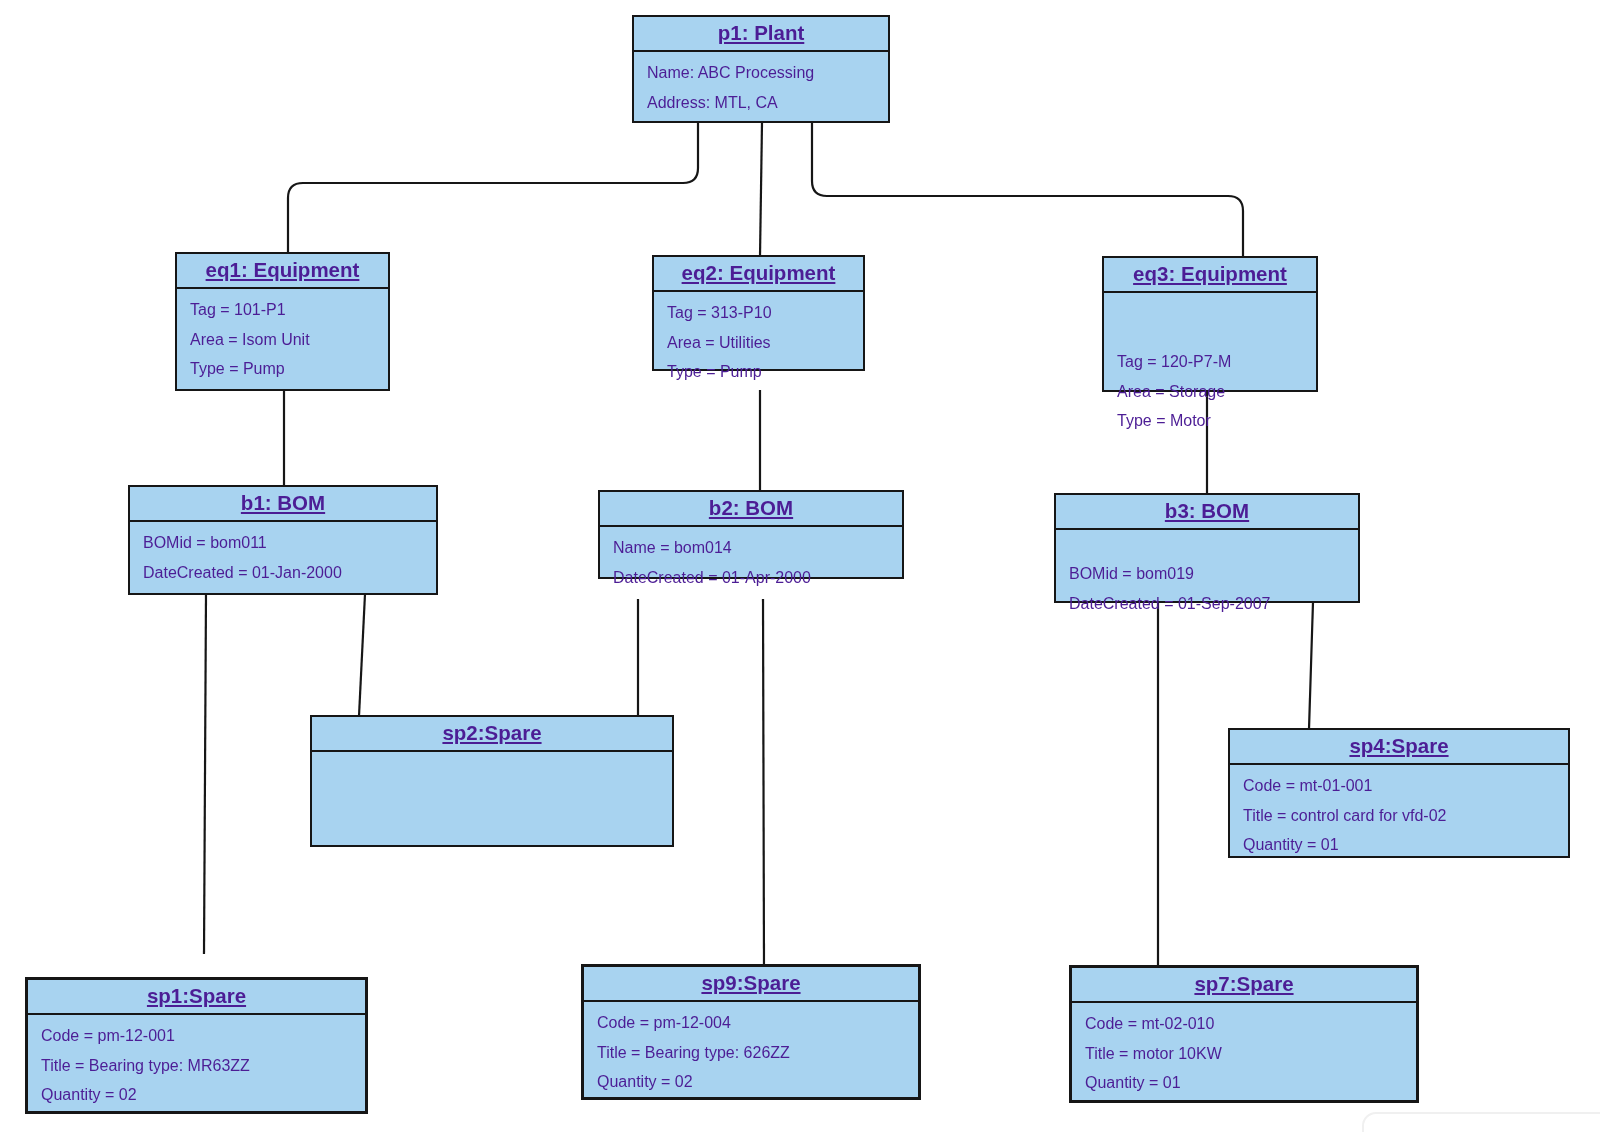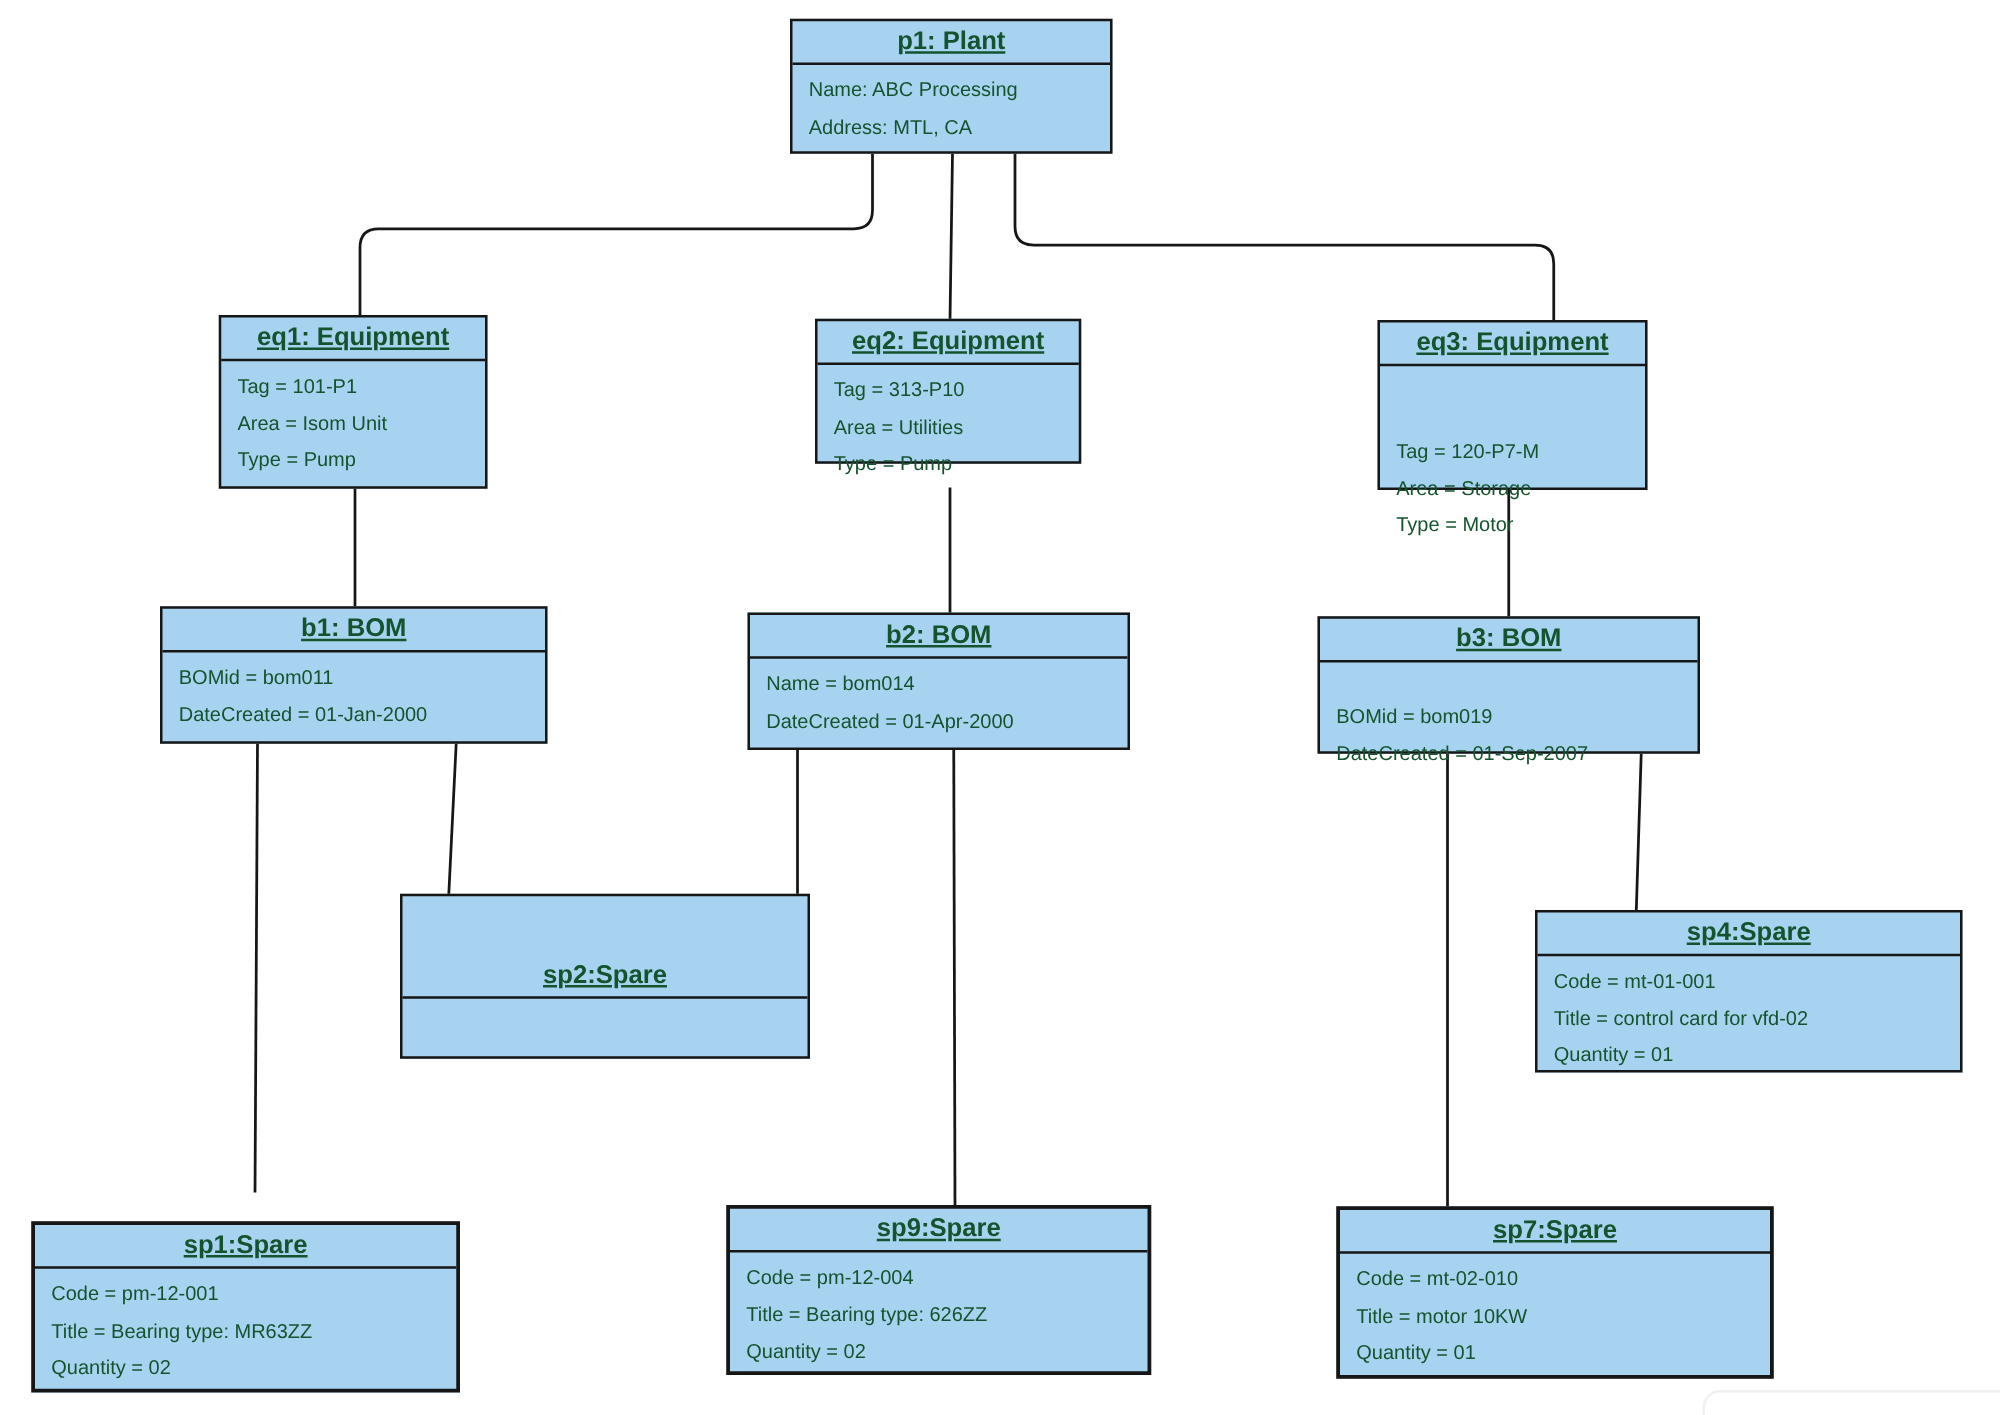--- a/index.html
+++ b/index.html
@@ -26,21 +26,21 @@
   #edges path {
     stroke: #161616;
     stroke-width: 2.2;
     fill: none;
   }
   .node {
     position: absolute;
     box-sizing: border-box;
     background: #a8d3f0;
     border: 2.3px solid #161616;
-    color: #14532d;
+    color: #4c1d95;
     z-index: 2;
     display: flex;
     flex-direction: column;
   }
   .node-title {
     box-sizing: border-box;
     border-bottom: 2.3px solid #161616;
     text-align: center;
     font-weight: bold;
     font-size: 20.5px;
@@ -133,39 +133,39 @@
   </div>
       <div class="node" style="left: 128px; top: 485px; width: 310px; height: 110px;">
     <div class="node-title">
       <span class="title-text">b1: BOM</span>
     </div>
     <div class="node-attrs">
           <div class="attr-row">BOMid = bom011</div>
           <div class="attr-row">DateCreated = 01-Jan-2000</div>
         </div>
   </div>
-      <div class="node" style="left: 598px; top: 490px; width: 306px; height: 110px;">
+      <div class="node" style="left: 598px; top: 490px; width: 306px; height: 89px;">
     <div class="node-title">
       <span class="title-text">b2: BOM</span>
     </div>
     <div class="node-attrs">
           <div class="attr-row">Name = bom014</div>
           <div class="attr-row">DateCreated = 01-Apr-2000</div>
         </div>
   </div>
       <div class="node" style="left: 1054px; top: 493px; width: 306px; height: 110px; gap: 23px;">
     <div class="node-title">
       <span class="title-text">b3: BOM</span>
     </div>
     <div class="node-attrs">
           <div class="attr-row">BOMid = bom019</div>
           <div class="attr-row">DateCreated = 01-Sep-2007</div>
         </div>
   </div>
-      <div class="node" style="left: 320px; top: 715px; width: 328px; height: 132px; justify-content: center;">
+      <div class="node" style="left: 310px; top: 715px; width: 364px; height: 132px;">
     <div class="node-title">
       <span class="title-text">sp2:Spare</span>
     </div>
   </div>
       <div class="node" style="left: 1228px; top: 728px; width: 342px; height: 130px;">
     <div class="node-title">
       <span class="title-text">sp4:Spare</span>
     </div>
     <div class="node-attrs">
           <div class="attr-row">Code = mt-01-001</div>

